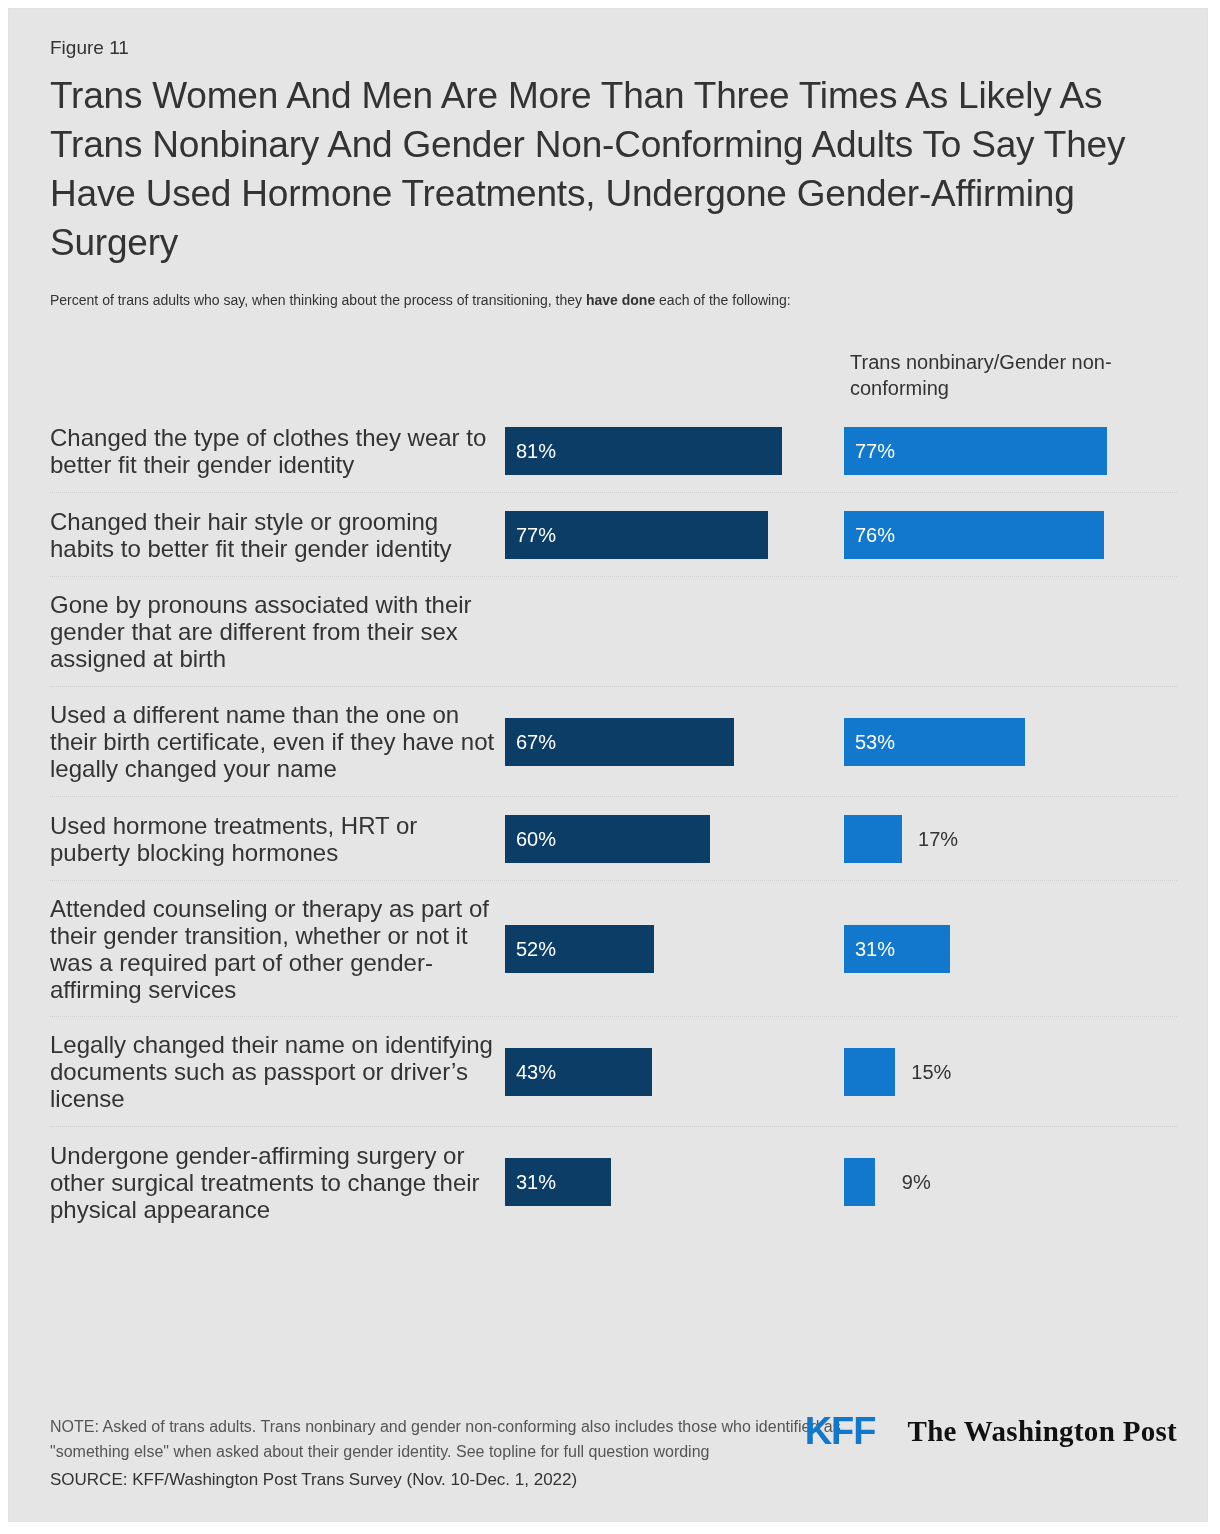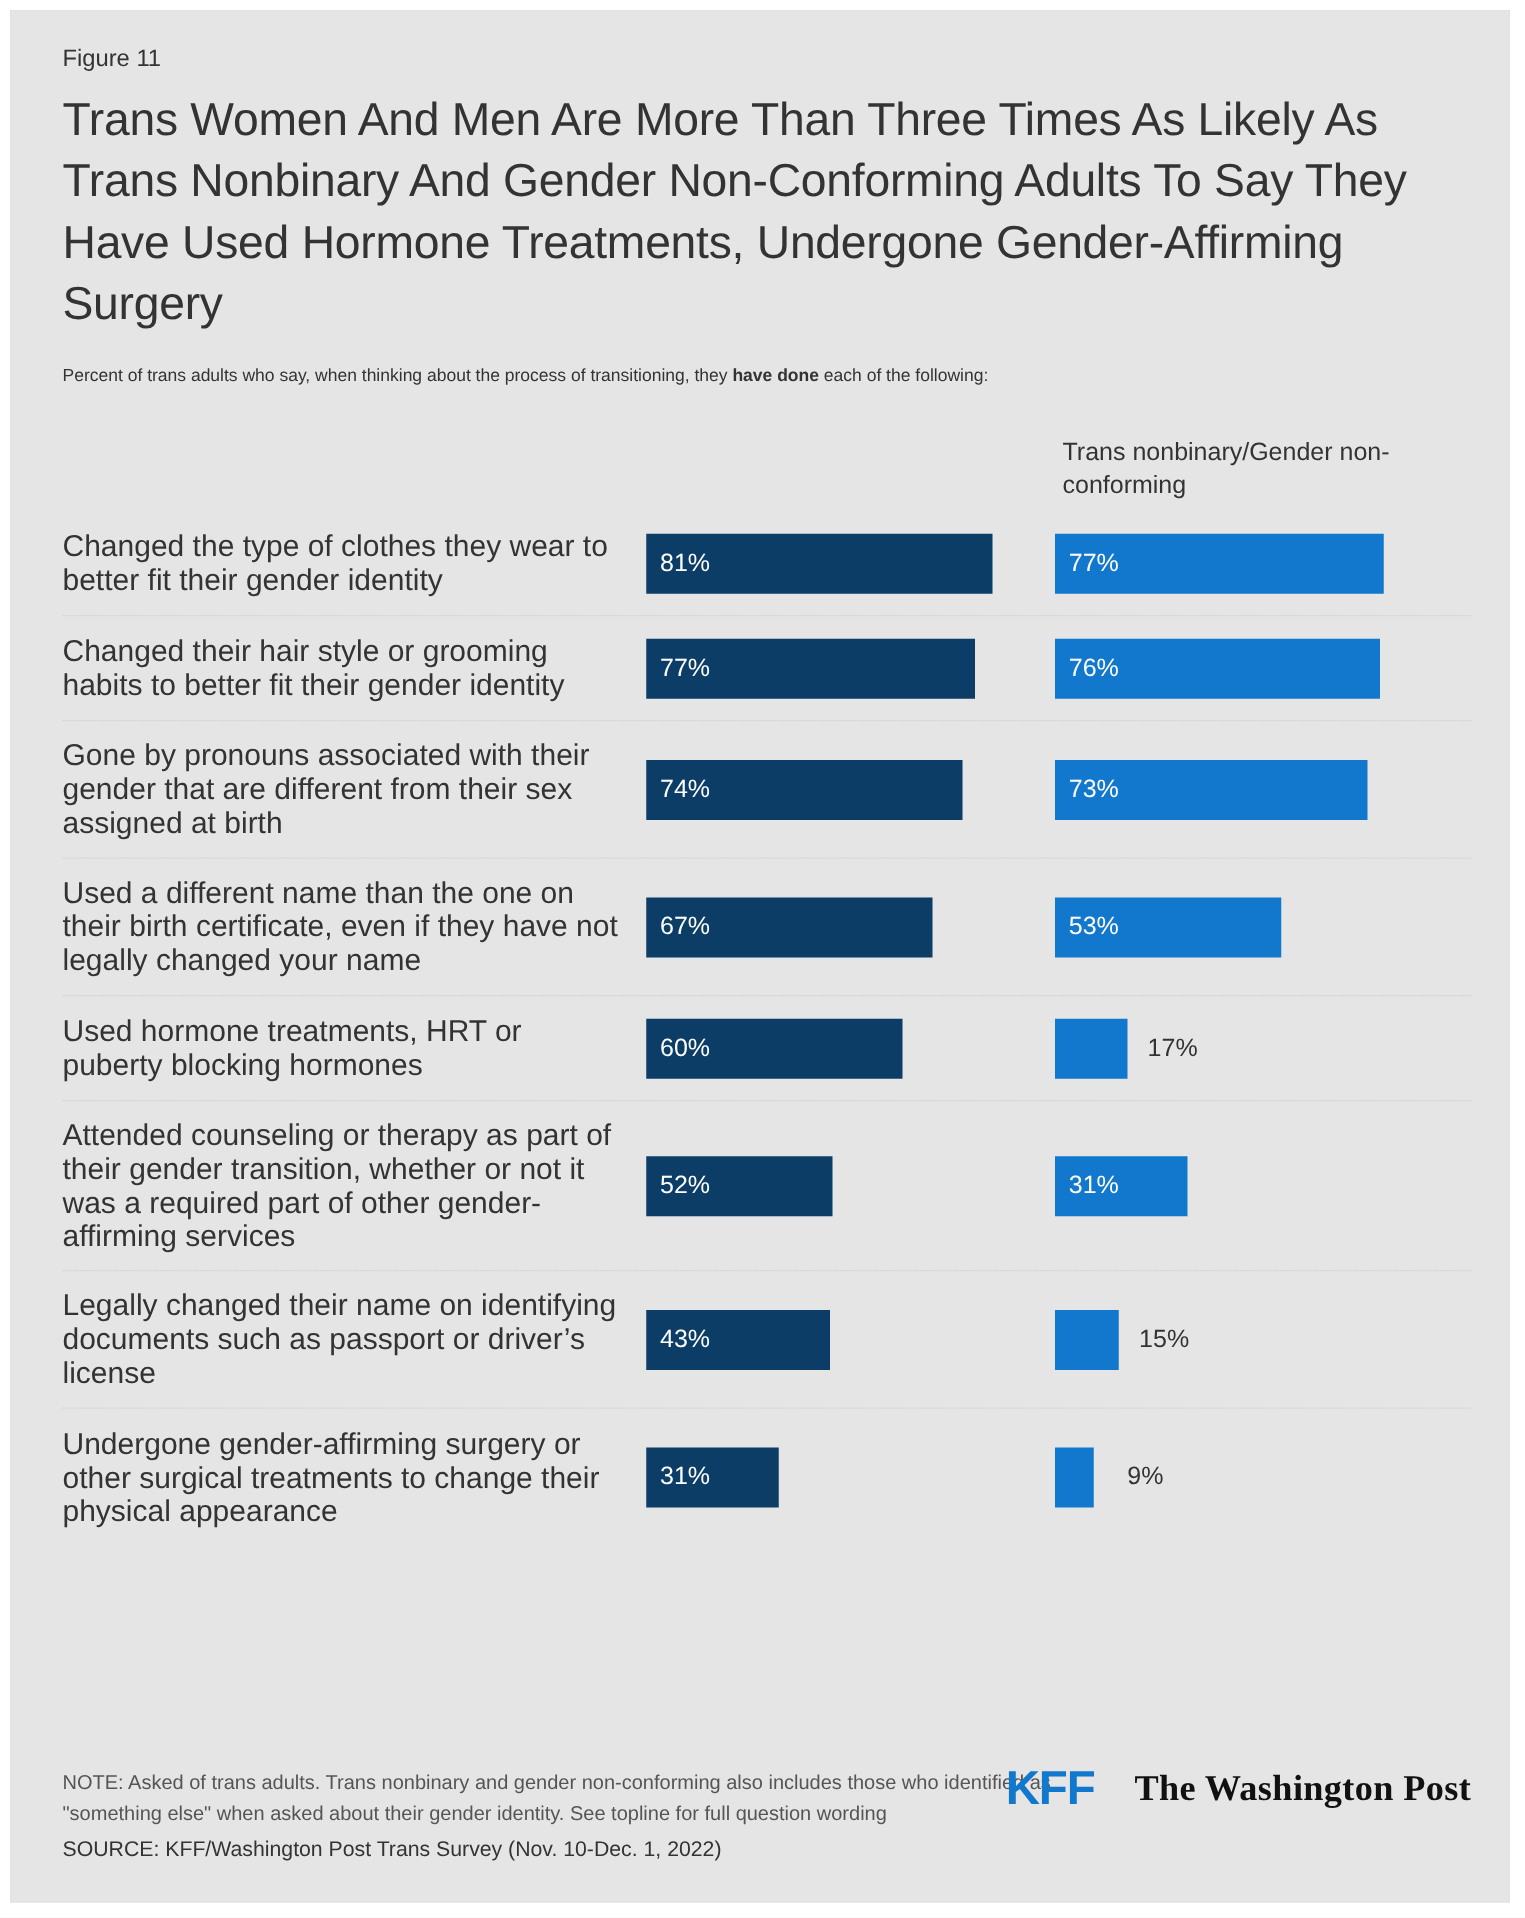--- a/index.html
+++ b/index.html
@@ -89,21 +89,21 @@
     color: #333333;
     padding-right: 6px;
     box-sizing: border-box;
   }
   .bars {
     position: relative;
     flex: 1 1 auto;
     height: 100%;
   }
   .barwrap { position: absolute; top: 50%; transform: translateY(-50%); }
-  .barwrap.a { left: 12px; }
+  .barwrap.a { left: 0px; }
   .barwrap.b { left: 339px; }
   .bar {
     height: 48px;
     display: block;
     position: relative;
   }
   .bar.a { background: #0b3d67; }
   .bar.b { background: #1278cd; }
   .val {
     position: absolute;
@@ -204,32 +204,20 @@
               </div>
               <div class="barwrap b">
                 <div class="bar b" style="width: 259.92px;">
                   <span class="val">76%</span>
                 </div>
               </div>
             </div>
           </div>
           <div class="row" style="height: 110px;">
             <div class="rowlabel">Gone by pronouns associated with their gender that are different from their sex assigned at birth</div>
-            <div class="bars">
-              <div class="barwrap a">
-                <div class="bar a" style="width: 253.08px;">
-                  <span class="val">74%</span>
-                </div>
-              </div>
-              <div class="barwrap b">
-                <div class="bar b" style="width: 249.66px;">
-                  <span class="val">73%</span>
-                </div>
-              </div>
-            </div>
           </div>
           <div class="row" style="height: 110px;">
             <div class="rowlabel">Used a different name than the one on their birth certificate, even if they have not legally changed your name</div>
             <div class="bars">
               <div class="barwrap a">
                 <div class="bar a" style="width: 229.14px;">
                   <span class="val">67%</span>
                 </div>
               </div>
               <div class="barwrap b">

